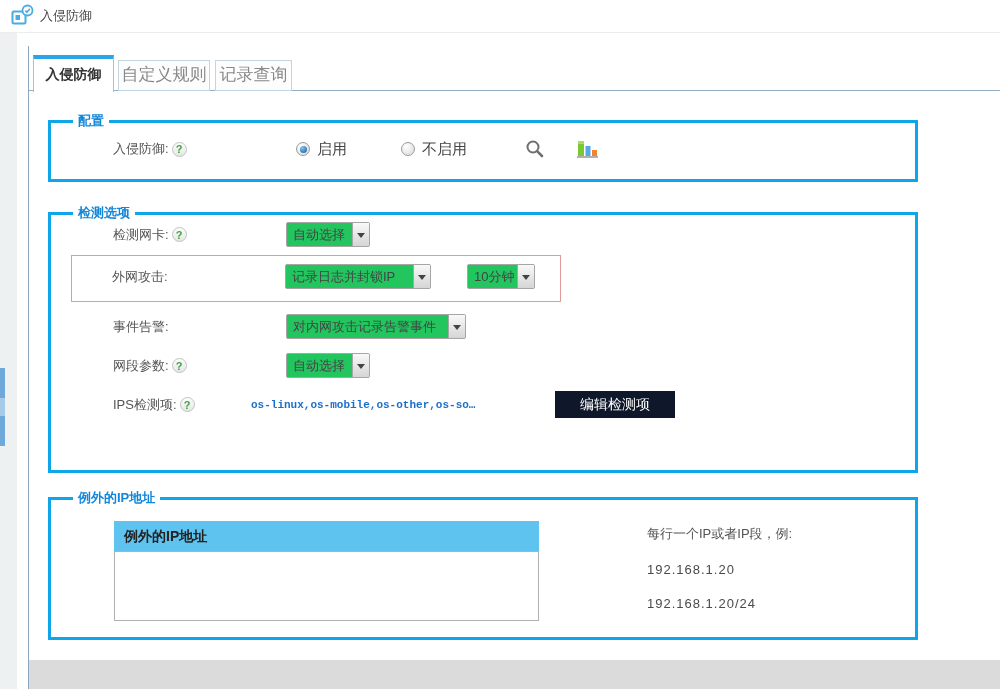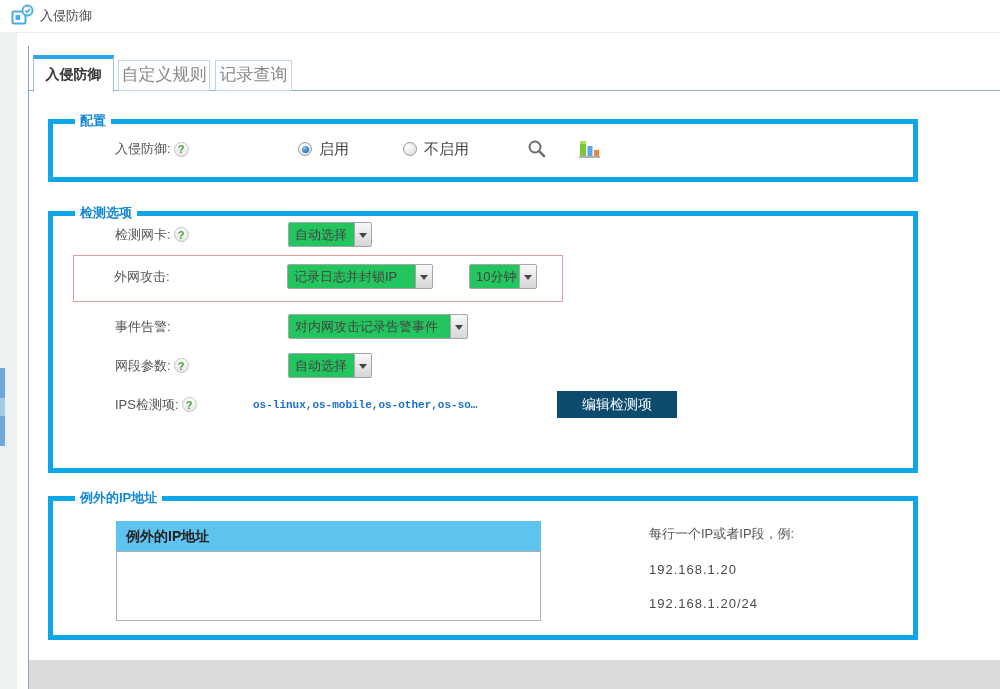--- a/index.html
+++ b/index.html
@@ -43,21 +43,21 @@
   .tab-idle {
     top:60px; height:31px; z-index:2;
     background:#fdfdfd; border:1px solid #c3d5e0;
     font-size:17px; color:#888; line-height:28px;
   }
   .tab-2 { left:118px; width:92px; }
   .tab-3 { left:215px; width:77px; }
 
   
   fieldset {
-    position:absolute; border:5px solid #0ea5e9; background:transparent;
+    position:absolute; border:3px solid #0ea5e9; background:transparent;
   }
   fieldset legend {
     margin-left:22px; padding:0 5px;
     font-size:13px; font-weight:bold; color:#1286d8;
   }
   .fs-config    { left:48px; top:112px; width:870px; height:70px; }
   .fs-detection { left:48px; top:204px; width:870px; height:269px; }
   .fs-except    { left:48px; top:489px; width:870px; height:151px; }
 
   
@@ -116,21 +116,21 @@
 
   
   .ips-value {
     width:296px; flex:none;
     font-family:"Liberation Mono","DejaVu Sans Mono",monospace;
     font-size:11px; font-weight:bold; color:#1b6fc9;
     white-space:nowrap; overflow:hidden;
   }
   .edit-btn {
     width:120px; height:27px; border:none; cursor:pointer;
-    background:#0c4a6e; color:#fff; font-size:14px;
+    background:#0f172a; color:#fff; font-size:14px;
     font-family:"Liberation Sans","DejaVu Sans",sans-serif;
   }
 
   
   .except-inner { display:flex; margin:14px 0 0 63px; }
   .except-left { width:425px; flex:none; }
   .tbl-header {
     height:30px; background:#5fc3ef; color:#222;
     font-size:14px; font-weight:bold; line-height:30px; padding-left:10px;
   }

